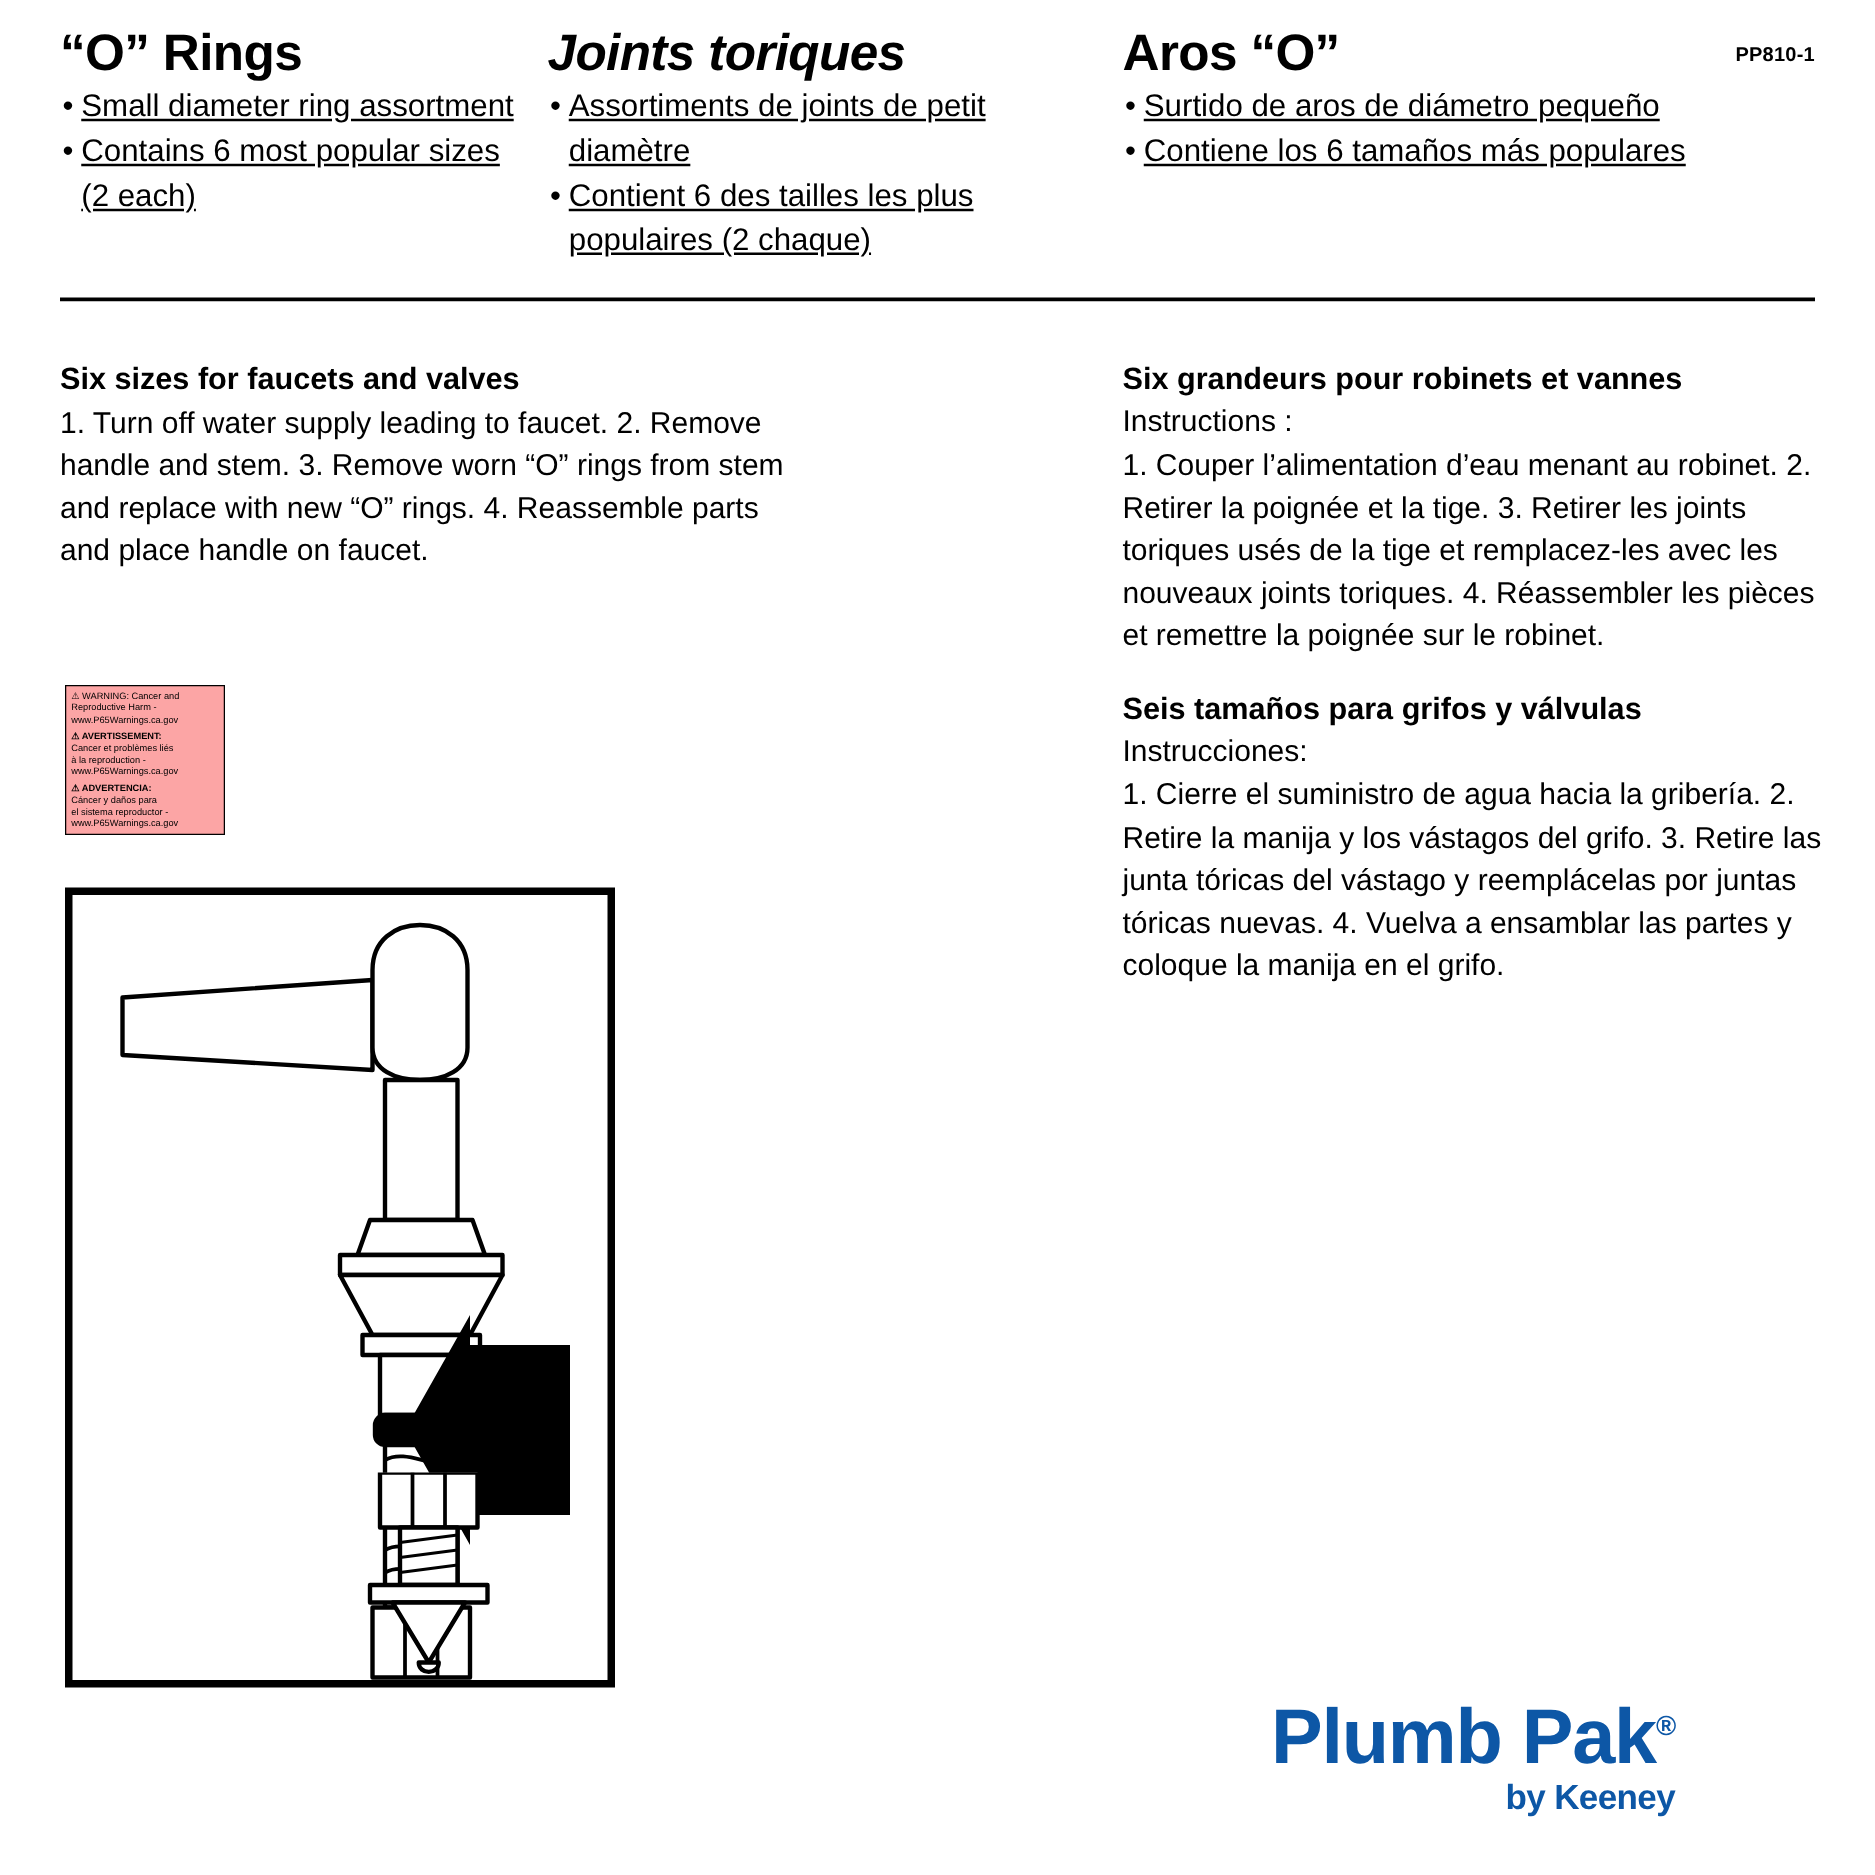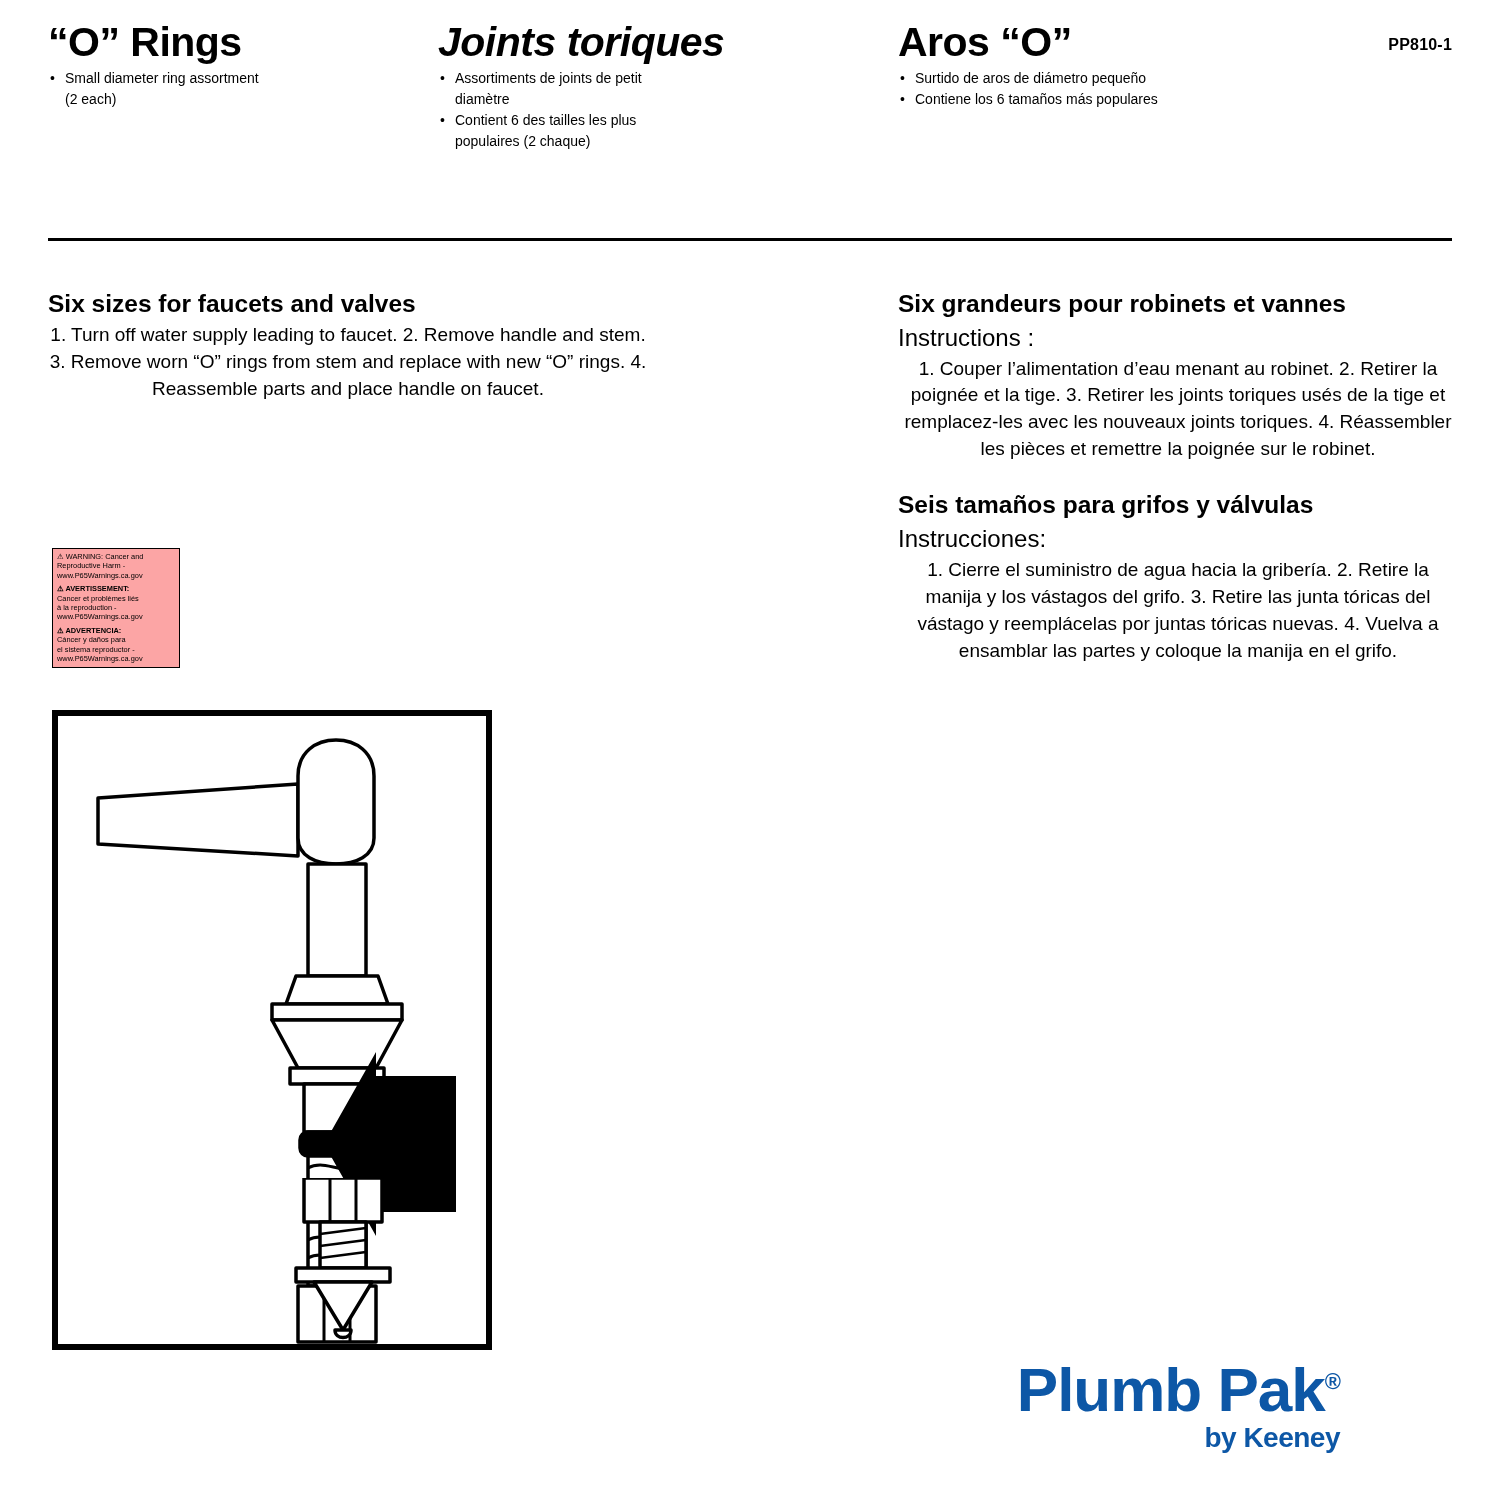--- a/index.html
+++ b/index.html
@@ -48,25 +48,26 @@
   }
   .hcol h1.italic {
     font-style: italic;
   }
   .bullets {
     list-style: none;
     margin: 0;
     padding: 0;
   }
   .bullets li {
-    font-size: 14px;
+    font-size: 25px;
     line-height: 1.35;
     margin-bottom: 2px;
     padding-left: 17px;
     position: relative;
+    text-decoration: underline;
   }
   .bullets li::before {
     content: "•";
     position: absolute;
     left: 2px;
     top: 0;
   }
   .bullets li.nobullet {
     padding-left: 17px;
   }
@@ -108,24 +109,23 @@
     font-weight: bold;
     margin: 0 0 2px 0;
     line-height: 1.3;
   }
   .sec-sub {
     font-size: 24px;
     margin: 0 0 2px 0;
     line-height: 1.32;
   }
   .steps {
-    font-size: 19px;
+    font-size: 24px;
     line-height: 1.42;
     margin: 0;
-    text-align: center;
   }
   .sec-gap {
     height: 26px;
   }
 
   
   .warnbox {
     position: absolute;
     left: 52px;
     top: 548px;
@@ -190,20 +190,21 @@
 <body>
 
 <div class="page">
 
   <div class="header">
 
     <div class="hcol en">
       <h1>“O” Rings</h1>
       <ul class="bullets">
         <li>Small diameter ring assortment</li>
+        <li>Contains 6 most popular sizes</li>
         <li class="nobullet">(2 each)</li>
       </ul>
     </div>
 
     <div class="hcol fr">
       <h1 class="italic">Joints toriques</h1>
       <ul class="bullets">
         <li>Assortiments de joints de petit</li>
         <li class="nobullet">diamètre</li>
         <li>Contient 6 des tailles les plus</li>

